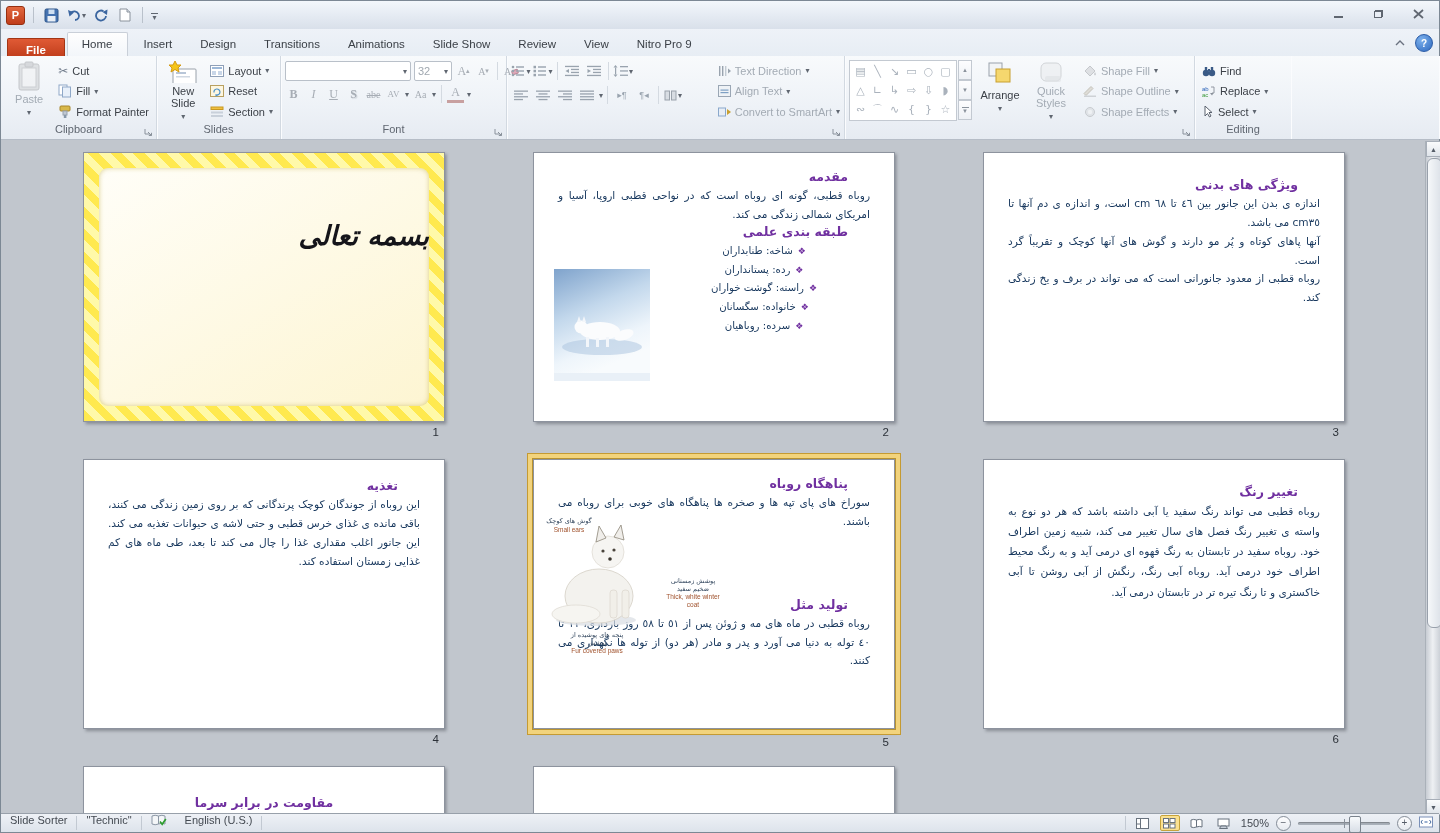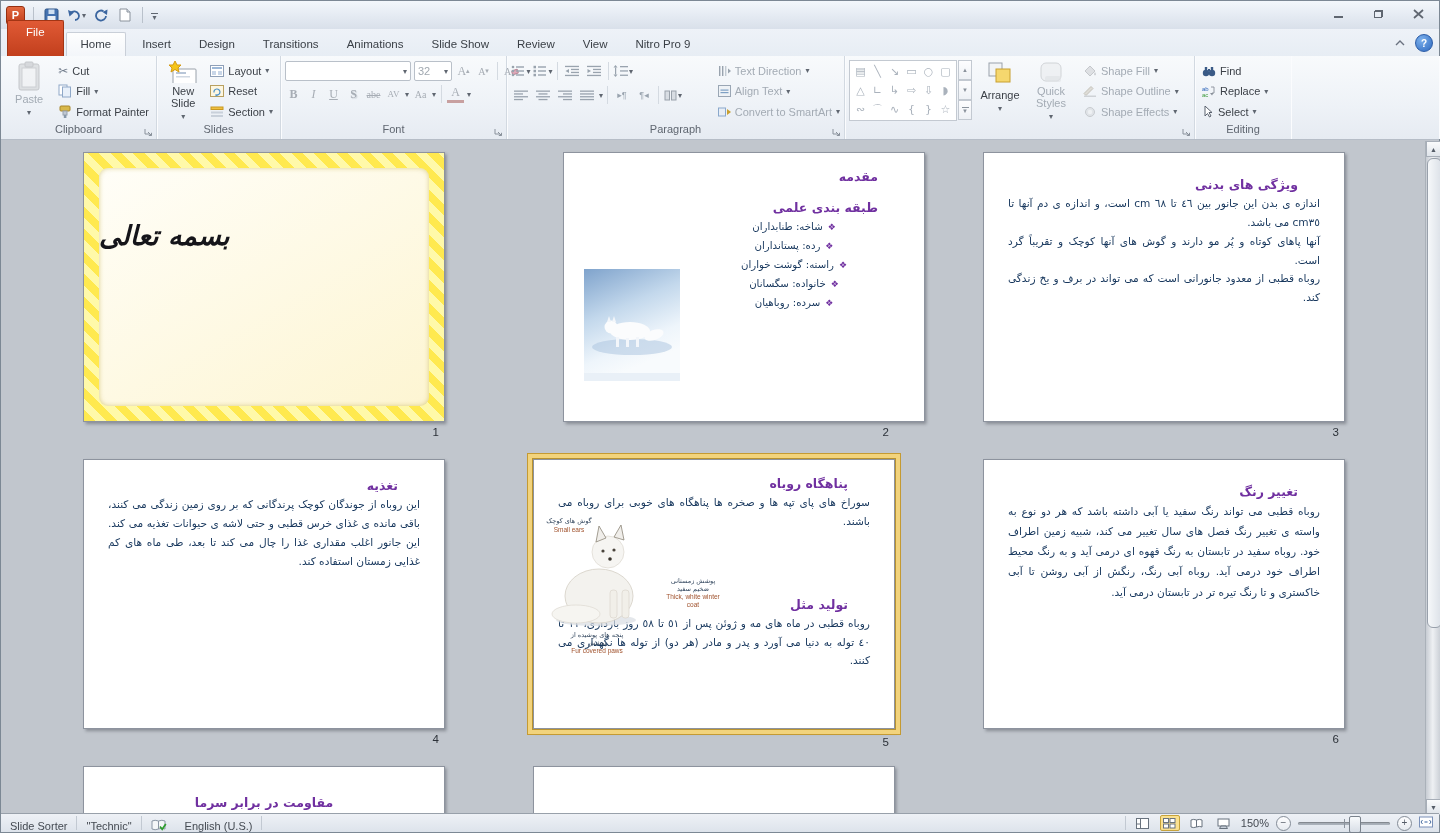--- a/index.html
+++ b/index.html
@@ -24,22 +24,22 @@
   .min-glyph{width:9px;height:2px;background:#5f6670;margin-top:6px;}
   .rest-glyph{position:relative;width:9px;height:8px;}
   .rest-glyph i{position:absolute;border:1.4px solid #5f6670;width:6px;height:5px;display:block;}
   .rest-glyph i.b{left:0;bottom:0;background:#e9eef5;}
   .rest-glyph i.f{right:0;top:0;}
 
   
   .tabrow{position:absolute;left:0;top:28px;width:100%;height:27px;background:linear-gradient(#eef2f8,#e7edf4);
     display:flex;align-items:flex-end;}
   .tab{padding:5px 14px 6px;font-size:11.5px;color:#3b4047;}
-  .tab.file{background:linear-gradient(#e05a35,#c23f1d);color:#fff;margin-left:6px;padding:5px 18px 18px;
-    border:1px solid #a33514;border-bottom:none;border-radius:2px 2px 0 0;}
+  .tab.file{background:linear-gradient(#e05a35,#c23f1d);color:#fff;margin-left:6px;padding:5px 18px 0;
+    border:1px solid #a33514;border-bottom:none;border-radius:2px 2px 0 0;font-weight:bold;}
   .tab.active{background:linear-gradient(#fefefe,#f3f6fa);border:1px solid #c9cfd8;border-bottom:none;
     border-radius:2px 2px 0 0;margin:0 2px;}
   .tabrow-right{position:absolute;right:6px;bottom:4px;display:flex;align-items:center;gap:10px;}
   .help-btn{width:16px;height:16px;border-radius:50%;background:radial-gradient(circle at 35% 30%,#7cb0ec,#2f6ac0);
     border:1px solid #2a5ba6;color:#fff;font-weight:bold;font-size:10px;display:flex;align-items:center;justify-content:center;}
 
   
   .ribbon{position:absolute;left:0;top:55px;width:100%;height:84px;
     background:linear-gradient(#f8fafc,#eef2f7 60%,#e6ebf2);border-bottom:1px solid #b6bdc7;display:flex;box-sizing:border-box;}
   .rgroup{position:relative;height:100%;border-right:1px solid #d2d9e1;box-shadow:1px 0 0 #fbfcfe;box-sizing:border-box;flex:none;}
@@ -86,21 +86,21 @@
   .snum{position:absolute;width:356px;text-align:right;font-size:11.5px;color:#2c3138;}
   .fa{direction:rtl;font-family:"DejaVu Sans",sans-serif;}
   .ptitle{color:#7030a0;font-weight:bold;font-size:12.5px;margin:16px 46px 2px 24px;}
   .pbody{color:#17375d;font-size:10.6px;line-height:1.78;margin:0 24px;text-align:justify;}
   .center{text-align:center;margin:28px 10px 0;}
 
   
   .s1-frame{position:absolute;inset:0;background:repeating-linear-gradient(45deg,#ffe94f 0 8px,#fff9a9 8px 16px);}
   .s1-inner{position:absolute;inset:15px;border-radius:9px;background:linear-gradient(150deg,#fffef8,#fdf5d2);
     box-shadow:inset 0 0 5px rgba(190,170,60,.55);}
-  .s1-text{position:absolute;top:52px;left:0;right:0;text-align:left;font-weight:bold;font-style:italic;
+  .s1-text{position:absolute;top:52px;left:0;right:0;text-align:right;font-weight:bold;font-style:italic;
     font-size:27px;color:#15151a;font-family:"DejaVu Sans",sans-serif;}
 
   
   .bullets{margin:3px 34px 0 134px;text-align:center;font-size:10.2px;color:#17375d;line-height:1.85;}
   .bchar{color:#7030a0;font-size:9px;margin-left:5px;}
   .fox-photo{position:absolute;left:20px;top:116px;}
 
   
   .mapwrap{position:absolute;left:24px;top:182px;width:168px;text-align:center;direction:rtl;}
   .mapcap{font-size:7.5px;color:#c00000;margin-top:1px;font-weight:bold;}
@@ -115,21 +115,21 @@
   .vscroll{position:absolute;right:0;top:0;width:16px;height:674px;
     background:linear-gradient(90deg,#c7ccd3,#eef0f3 45%,#c7ccd3);border-left:1px solid #aab1b9;box-sizing:border-box;}
   .varrow{position:absolute;left:0;width:15px;height:16px;display:flex;align-items:center;justify-content:center;
     font-size:7px;color:#555d68;background:linear-gradient(#fafbfc,#dfe4ea);border:1px solid #a7aeb8;box-sizing:border-box;}
   .vthumb{position:absolute;left:1px;top:17px;width:13px;height:468px;border:1px solid #98a0ab;border-radius:6px;
     background:linear-gradient(90deg,#f6f8fa,#dce1e8);}
 
   
   .statusbar{position:absolute;left:0;bottom:0;width:100%;height:19px;border-top:1px solid #98a0aa;
     background:linear-gradient(#eef1f6,#dde3eb);display:flex;align-items:center;font-size:11px;color:#444a52;box-sizing:border-box;}
-  .sseg{padding:0 9px;display:flex;align-items:flex-end;gap:5px;height:100%;}
+  .sseg{padding:0 9px;display:flex;align-items:flex-start;gap:5px;height:100%;}
   .ssep{width:1px;height:14px;background:#c2c9d2;}
   .sright{margin-left:auto;display:flex;align-items:center;gap:7px;padding-right:6px;}
   .viewbtn{width:20px;height:16px;display:flex;align-items:center;justify-content:center;border-radius:2px;}
   .viewbtn.active{background:#fbe190;border:1px solid #c7a33c;box-sizing:border-box;}
   .zcirc{width:13px;height:13px;border-radius:50%;border:1px solid #848c97;background:linear-gradient(#fdfdfe,#e7ebf0);
     display:flex;align-items:center;justify-content:center;font-size:10px;color:#555d68;line-height:10px;}
   .ztrack{position:relative;width:92px;height:3px;background:#a9b1ba;border-radius:2px;box-shadow:inset 0 1px 1px rgba(0,0,0,.25);}
   .ztick{position:absolute;left:50%;top:-3px;width:1px;height:9px;background:#8a929c;}
   .zthumb{position:absolute;left:55%;top:-6px;width:10px;height:15px;border:1px solid #7a828c;border-radius:2px;
     background:linear-gradient(#f8fafc,#d8dee6);}
@@ -493,21 +493,20 @@
           <div class="rtxtbtn">
               <svg width="13" height="12">
                 <rect x="0.5" y="2" width="7" height="8" fill="#e8eef6" stroke="#8aa8cc"></rect>
                 <polygon points="9,3 13,6 9,9" fill="#c8a030"></polygon>
               </svg>
               <span>Convert to SmartArt</span>
               <span class="caret">▾</span>
             </div>
         </div>
       </div>
-      <div class="rfoot">Paragraph</div>
       <svg class="launcher" viewBox="0 0 11 11">
           <path d="M2 2 v5 h5" fill="none" stroke="#8a929c"></path>
           <path d="M5 5 l3.5 3.5 M8.5 5.8 v2.7 h-2.7" fill="none" stroke="#8a929c"></path>
         </svg>
     </div>
 
     <div class="rgroup" style="width:350px">
       <div class="rbody">
         <div style="display:flex">
           <div class="shapebox">
@@ -626,23 +625,24 @@
 
     <div class="slide" style="left:82px;top:11px">
       <div class="s1-frame">
         <div class="s1-inner">
           <div class="s1-text">بسمه تعالی</div>
         </div>
       </div>
     </div>
     <div class="snum" style="left:82px;top:285px">1</div>
 
-    <div class="slide fa" style="left:562px;top:11px">
+    <div class="slide fa" style="left:532px;top:11px">
       <div class="ptitle">مقدمه</div>
-      <div class="ptitle" style="margin-top:16px">طبقه بندی علمی</div>
+      <div class="pbody">روباه قطبی، گونه ای روباه است که در نواحی قطبی اروپا، آسیا و امریکای شمالی زندگی می کند.</div>
+      <div class="ptitle" style="margin-top:0">طبقه بندی علمی</div>
       <div class="bullets">
         <div><span class="bchar">❖</span><span>شاخه: طنابداران</span></div>
         <div><span class="bchar">❖</span><span>رده: پستانداران</span></div>
         <div><span class="bchar">❖</span><span>راسته: گوشت خواران</span></div>
         <div><span class="bchar">❖</span><span>خانواده: سگسانان</span></div>
         <div><span class="bchar">❖</span><span>سرده: روباهیان</span></div>
       </div>
       <svg class="fox-photo" width="96" height="112">
         <defs>
             <linearGradient id="snow" x1="0" y1="0" x2="0.4" y2="1">

